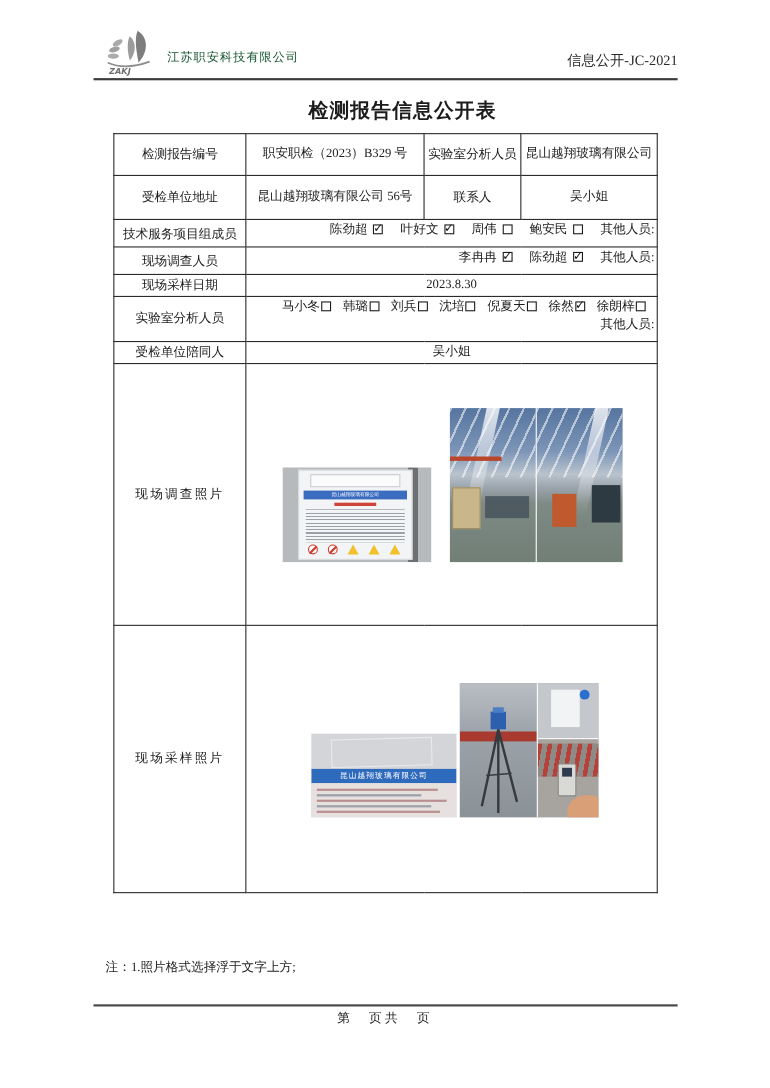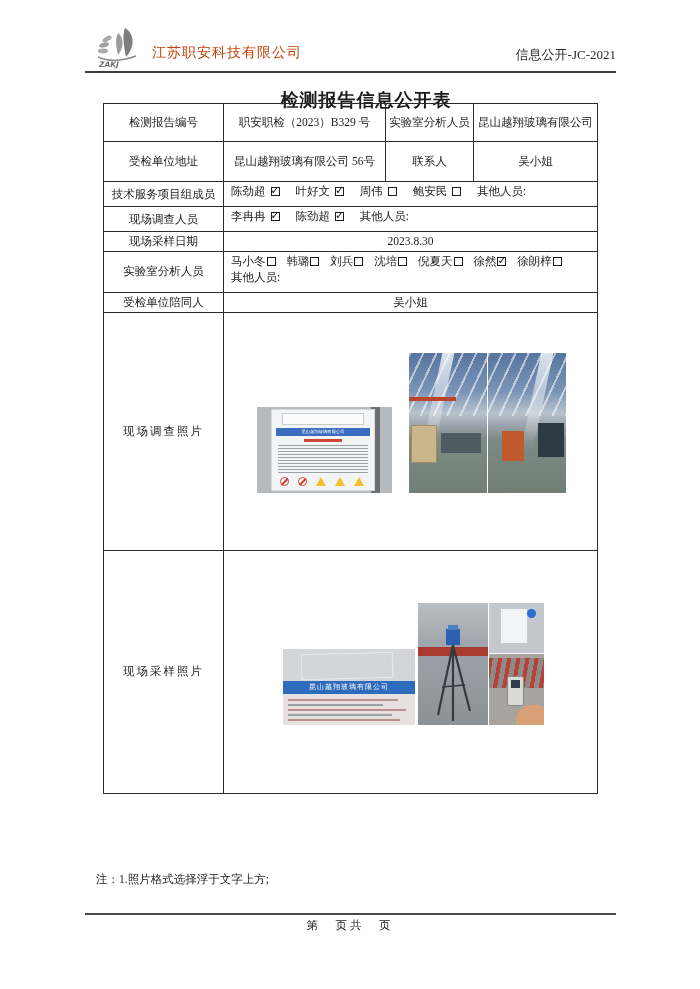--- a/index.html
+++ b/index.html
@@ -2,34 +2,34 @@
 <html><head>
 <meta charset="utf-8">
 <style>
   * { margin:0; padding:0; box-sizing:border-box; }
   html,body { background:#ffffff; }
   body { width:700px; height:989px; font-family:"Liberation Serif","DejaVu Serif",serif; color:#1c1c1c; }
   .page { position:relative; width:700px; height:989px; background:#ffffff; overflow:hidden; }
 
   
   .hdr-logo { position:absolute; left:92px; top:26px; width:56px; height:44px; }
-  .hdr-company { position:absolute; left:152px; top:44px; font-size:14px; letter-spacing:1px; color:#c2410c;font-family:Liberation Mono, monospace; }
+  .hdr-company { position:absolute; left:152px; top:44px; font-size:11px; letter-spacing:1px; color:#14532d;font-family:Liberation Mono, monospace; }
   .hdr-code { position:absolute; right:84px; top:46px; font-size:13px; color:#2a2a2a; }
   .hdr-line { position:absolute; left:85px; top:71px; width:531px; height:2px; background:#3c3c3c; }
 
   
   .title { position:absolute; left:16px; top:88px; width:700px; text-align:center;
            font-size:18px; font-weight:bold; letter-spacing:1px; }
 
   
-  table.form { position:absolute; left:103px; top:103px; border-collapse:collapse; table-layout:fixed; }
+  table.form { position:absolute; left:103px; top:121px; border-collapse:collapse; table-layout:fixed; }
   table.form td { border:1px solid #2b2b2b; font-size:11.5px; vertical-align:middle; overflow:hidden; }
   td.lbl { text-align:center; padding:1px 2px; }
   td.val { text-align:center; padding:1px 4px; line-height:1.45; }
-  td.crew { text-align:left; padding:1px 2px 7px 7px; line-height:16px; }
+  td.crew { text-align:right; padding:1px 2px 7px 7px; line-height:16px; }
   .member { display:inline-block; margin-right:13px; white-space:nowrap; }
   .member .nm { margin-right:5px; }
   .member.tight { margin-right:8px; }
   .member.tight .nm { margin-right:1px; }
   .cb { display:inline-block; width:9px; height:9px; border:1.3px solid #1c1c1c; position:relative; vertical-align:-1px; background:#fff; }
   .cb[data-checked="true"]::before { content:"✓"; position:absolute; left:-1px; top:-5px; font-size:11px; font-weight:bold; color:#111;
                                      font-family:"DejaVu Sans",sans-serif; }
   .others { white-space:nowrap; }
   td.photo-cell { position:relative; }
   .sp-label { letter-spacing:2px; }

